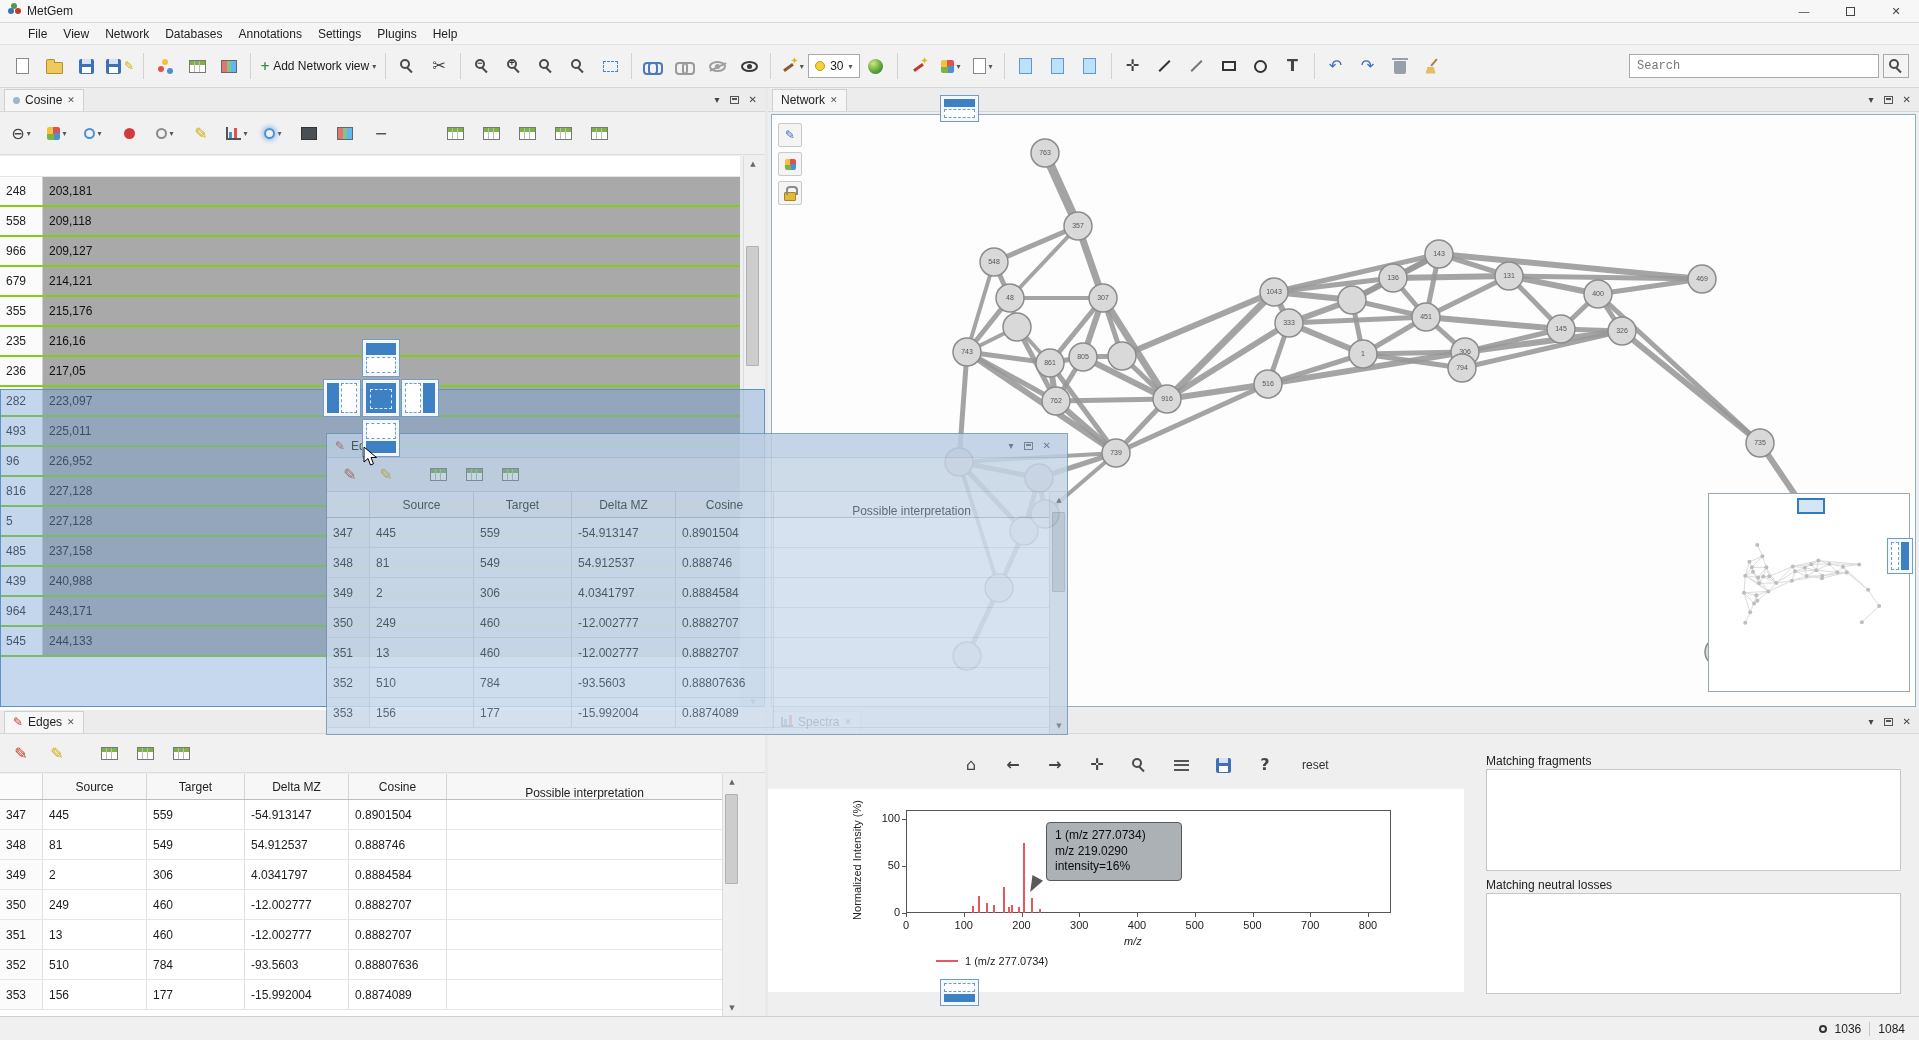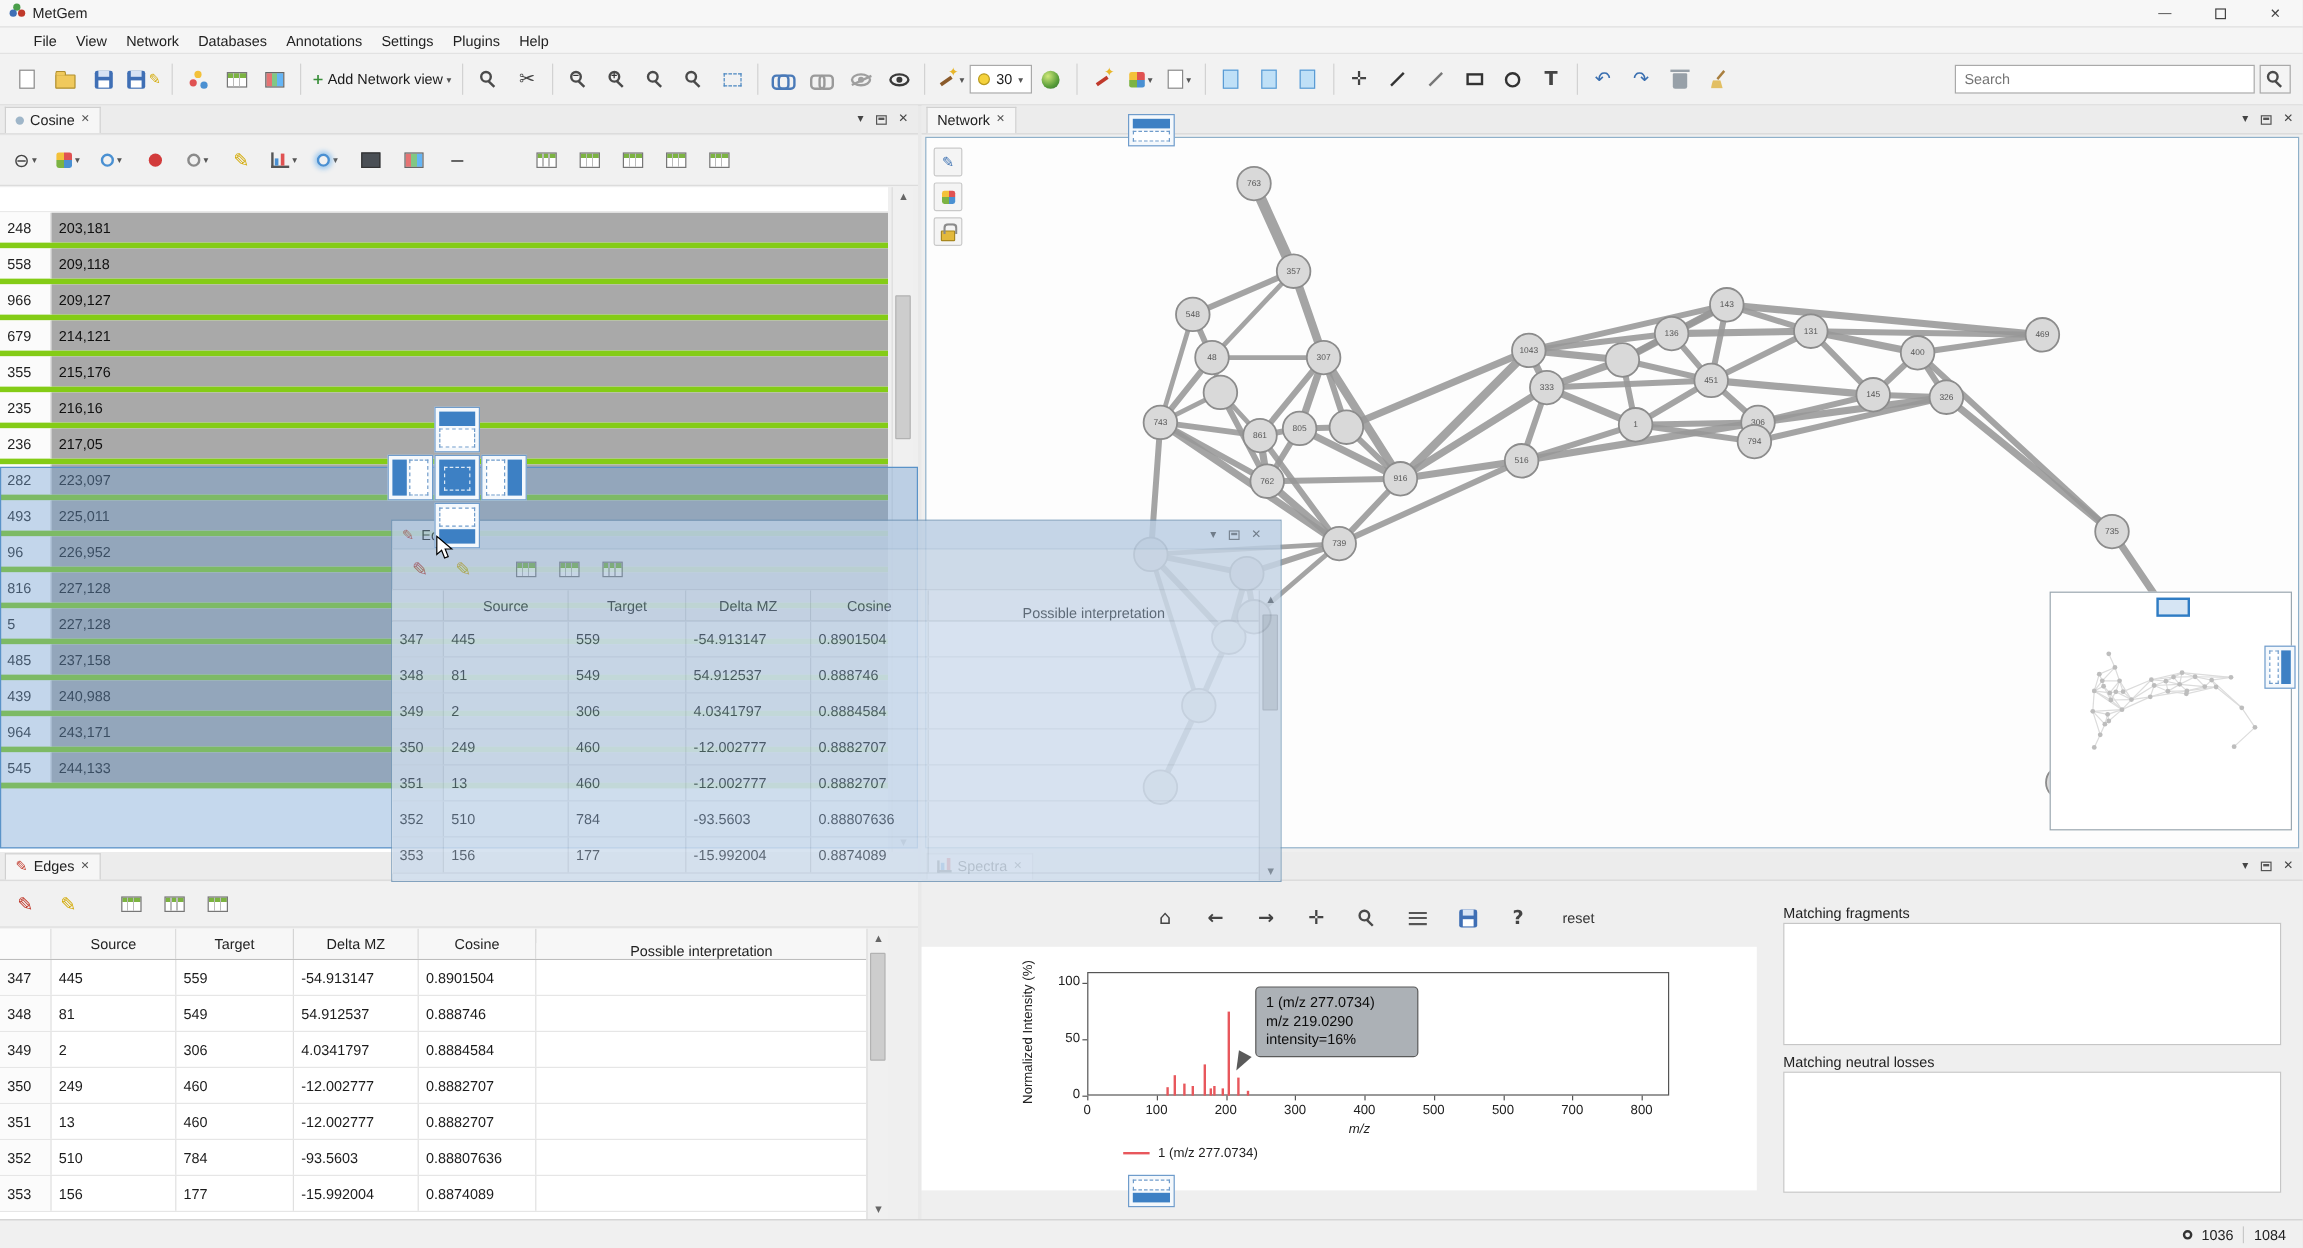--- a/index.html
+++ b/index.html
@@ -78,41 +78,41 @@
   .ic-sliders { width:15px; height:11px; background:linear-gradient(#555 0 2px, transparent 2px 4px, #555 4px 6px, transparent 6px 9px, #555 9px 11px); }
   .ic-dotblue { width:11px; height:11px; border:2px solid #4a90d2; border-radius:50%; }
   .ic-dotblue.glow { box-shadow:0 0 4px 2px #9ec9ee; }
   .ic-dotred { width:11px; height:11px; background:#d23b3b; border-radius:50%; }
   .ic-dotgray { width:11px; height:11px; border:2px solid #8a8a8a; border-radius:50%; }
   .ic-tabledark { width:16px; height:13px; background:#4a4f55; border:1px solid #333; }
   .ic-tablecolor { width:16px; height:13px; border:1px solid #666; background:linear-gradient(90deg, #e57373 0 33%, #81c784 0 66%, #64b5f6 0); }
 
   .combo { display:flex; align-items:center; gap:5px; height:24px; background:#fff; border:1px solid #a9a9a9; padding:0 6px; }
   .search-wrap { margin-left:auto; display:flex; align-items:center; gap:4px; padding-right:4px; }
-  .search-input { width:250px; height:24px; border:1px solid #a9a9a9; padding:0 7px; font-family:Liberation Sans, sans-serif; font-size:12px; color:#333; background:#fff; }
+  .search-input { width:250px; height:24px; border:1px solid #a9a9a9; padding:0 7px; font-family:Liberation Mono, monospace; font-size:12px; color:#333; background:#fff; }
   .search-btn { width:26px; height:24px; border:1px solid #a9a9a9; background:#f4f4f4; display:flex; align-items:center; justify-content:center; }
 
   
   .dock { position:absolute; background:#efefef; }
   .dock-tabbar { position:absolute; left:0; top:0; right:0; height:24px; background:#ececec; border-bottom:1px solid #d7d7d7; display:flex; align-items:center; }
   .dock-tab { display:flex; align-items:center; gap:5px; height:22px; padding:0 8px; background:#f6f6f6; border:1px solid #d0d0d0; border-bottom:none; margin-left:4px; font-size:12px; color:#222; }
   .tab-close { font-size:9px; color:#555; font-family:"DejaVu Sans",sans-serif; }
   .dock-controls { margin-left:auto; display:flex; align-items:center; gap:10px; padding-right:8px; }
   .dock-controls .c { color:#444; font-size:10px; font-family:"DejaVu Sans",sans-serif; }
   .floatbox { width:9px; height:8px; border:1px solid #555; position:relative; display:inline-block; }
   .floatbox::before { content:""; position:absolute; left:1px; top:1px; right:1px; height:2px; background:#555; }
   .tabdot { width:7px; height:7px; border-radius:50%; background:#9fb6c9; }
 
   .panel-toolbar { position:absolute; left:0; top:25px; right:0; height:42px; background:#f1f1f1; border-bottom:1px solid #dcdcdc; display:flex; align-items:center; padding:0 6px; gap:6px; }
   .sbtn { height:30px; min-width:30px; display:flex; align-items:center; justify-content:center; gap:2px; border-radius:2px; }
 
   
   .nodes-rows { position:absolute; left:0; top:89px; right:25px; bottom:0; overflow:hidden; background:#fff; }
   .nodes-blank { position:absolute; left:0; top:68px; right:25px; height:21px; background:#fff; border-bottom:1px solid #e4e4e4; }
-  .nrow { display:flex; height:30px; border-bottom:5px solid #84cc16; }
+  .nrow { display:flex; height:30px; border-bottom:2px solid #84cc16; }
   .nid { width:43px; background:#fbfbfb; border-right:1px solid #cfcfcf; display:flex; align-items:center; padding-left:6px; color:#222; }
   .nval { flex:1; background:#a9a9a9; display:flex; align-items:center; padding-left:6px; color:#101010; }
 
   
   .vscroll { position:absolute; width:18px; background:#f0f0f0; border-left:1px solid #dcdcdc; }
   .sarrow { position:absolute; left:0; width:18px; height:16px; display:flex; align-items:center; justify-content:center; font-size:7px; color:#666; font-family:"DejaVu Sans",sans-serif; }
   .sthumb { position:absolute; left:2px; right:2px; background:#cdcdcd; border:1px solid #b2b2b2; border-radius:1px; }
 
   
   .etable-head { position:absolute; left:0; height:26px; display:flex; background:#f7f7f7; border-bottom:1px solid #bdbdbd; }

